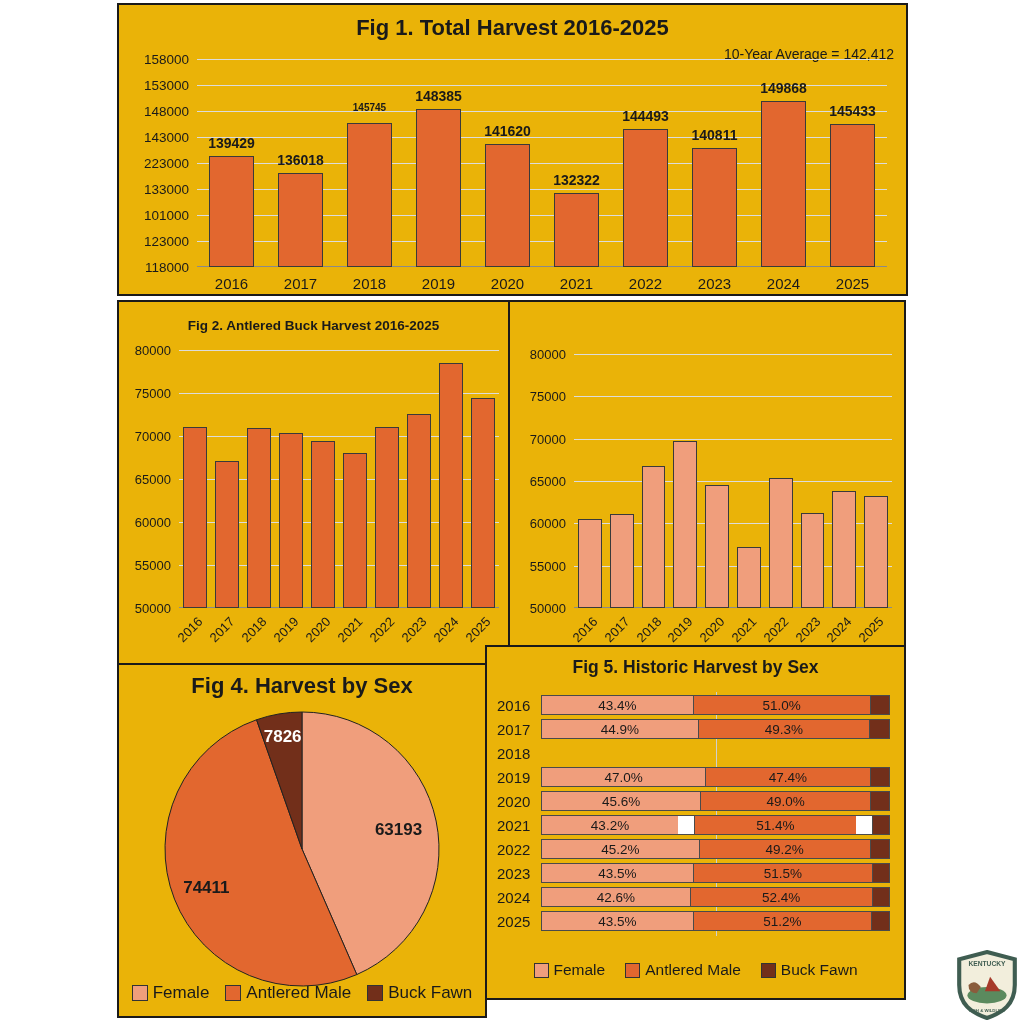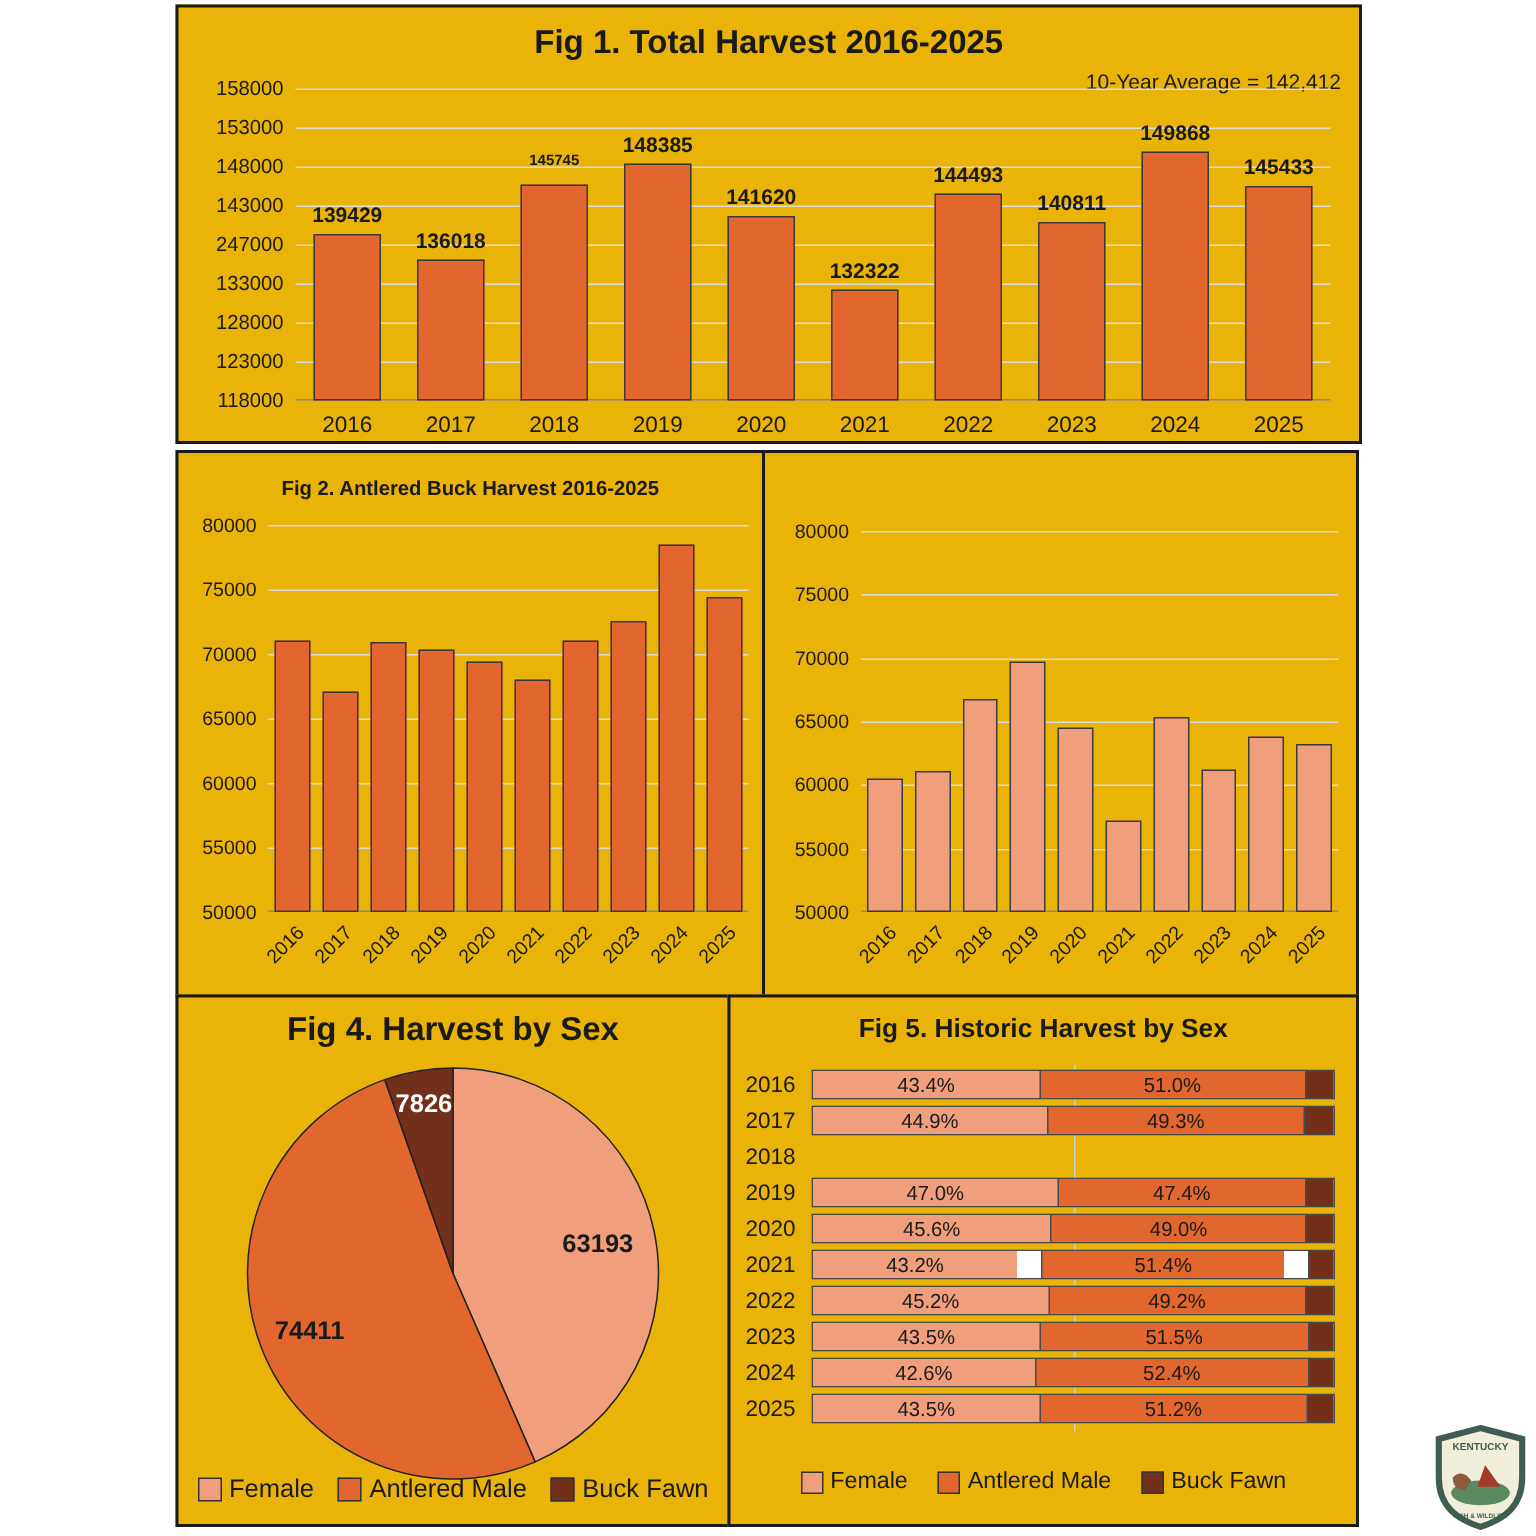--- a/index.html
+++ b/index.html
@@ -59,23 +59,23 @@
         <div class="vallab" style="left: 386.4px; width: 124.2px; top: 49.2364px; font-size: 14px;">144493</div>
         <div class="bar" style="left: 494.73px; width: 45.54px; height: 118.617px; background: rgb(226, 103, 47);"></div>
         <div class="vallab" style="left: 455.4px; width: 124.2px; top: 68.3828px; font-size: 14px;">140811</div>
         <div class="bar" style="left: 563.73px; width: 45.54px; height: 165.714px; background: rgb(226, 103, 47);"></div>
         <div class="vallab" style="left: 524.4px; width: 124.2px; top: 21.2864px; font-size: 14px;">149868</div>
         <div class="bar" style="left: 632.73px; width: 45.54px; height: 142.652px; background: rgb(226, 103, 47);"></div>
         <div class="vallab" style="left: 593.4px; width: 124.2px; top: 44.3484px; font-size: 14px;">145433</div>
       </div>
       <div class="ylab" style="left: 6px; width: 64px; top: 262px; font-size: 13.5px; text-align: right;">118000</div>
       <div class="ylab" style="left: 6px; width: 64px; top: 236px; font-size: 13.5px;">123000</div>
-      <div class="ylab" style="left: 6px; width: 64px; top: 210px; font-size: 13.5px;">128000</div>
+      <div class="ylab" style="left: 6px; width: 64px; top: 210px; font-size: 13.5px;">101000</div>
       <div class="ylab" style="left: 6px; width: 64px; top: 184px; font-size: 13.5px;">133000</div>
-      <div class="ylab" style="left: 6px; width: 64px; top: 158px; font-size: 13.5px;">247000</div>
+      <div class="ylab" style="left: 6px; width: 64px; top: 158px; font-size: 13.5px;">223000</div>
       <div class="ylab" style="left: 6px; width: 64px; top: 132px; font-size: 13.5px;">143000</div>
       <div class="ylab" style="left: 6px; width: 64px; top: 106px; font-size: 13.5px;">148000</div>
       <div class="ylab" style="left: 6px; width: 64px; top: 80px; font-size: 13.5px;">153000</div>
       <div class="ylab" style="left: 6px; width: 64px; top: 54px; font-size: 13.5px;">158000</div>
       <div class="xlab" style="left: 78px; width: 69px; top: 270px; font-size: 15px;">2016</div>
       <div class="xlab" style="left: 147px; width: 69px; top: 270px; font-size: 15px;">2017</div>
       <div class="xlab" style="left: 216px; width: 69px; top: 270px; font-size: 15px;">2018</div>
       <div class="xlab" style="left: 285px; width: 69px; top: 270px; font-size: 15px;">2019</div>
       <div class="xlab" style="left: 354px; width: 69px; top: 270px; font-size: 15px;">2020</div>
       <div class="xlab" style="left: 423px; width: 69px; top: 270px; font-size: 15px;">2021</div>
@@ -183,21 +183,21 @@
           <div class="legend-swatch" style="background: rgb(226, 103, 47); width: 14px; height: 14px;"></div>
           <div class="legend-label">Antlered Male</div>
         </div>
         <div class="legend-item">
           <div class="legend-swatch" style="background: rgb(114, 47, 26); width: 14px; height: 14px;"></div>
           <div class="legend-label">Buck Fawn</div>
         </div>
       </div>
     </div>
 
-  <div class="panel" id="fig5" style="left:485px;top:663px;width:421px;height:355px;">
+  <div class="panel" id="fig5" style="left:485px;top:645px;width:421px;height:355px;">
     <div class="chart-title" style="top:10px;font-size:17.5px;">Fig 5. Historic Harvest by Sex</div>
   <div class="vgrid" style="left: 228.5px; top: 45px; height: 244px;"></div>
       <div class="hrow" style="left: 10px; top: 48px; width: 393px; height: 20px;">
         <div class="hyear" style="width: 44px;">2016</div>
         <div class="htrack" style="width: 349px;">
           <div class="hseg" style="width: 43.4%; background: rgb(240, 158, 124);">43.4%</div>
           <div class="hseg" style="width: 51%; background: rgb(226, 103, 47); border-left: 1px solid rgb(74, 74, 74);">51.0%</div>
           <div class="hseg" style="width: 5.6%; background: rgb(114, 47, 26); border-left: 1px solid rgb(74, 74, 74);"></div>
         </div>
       </div>

